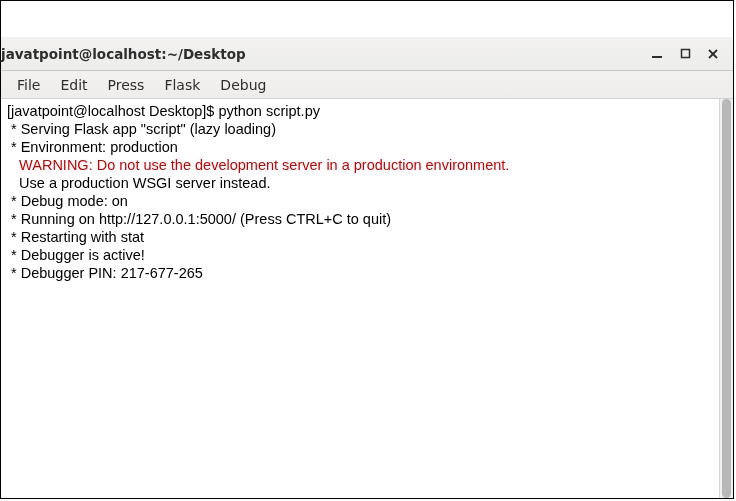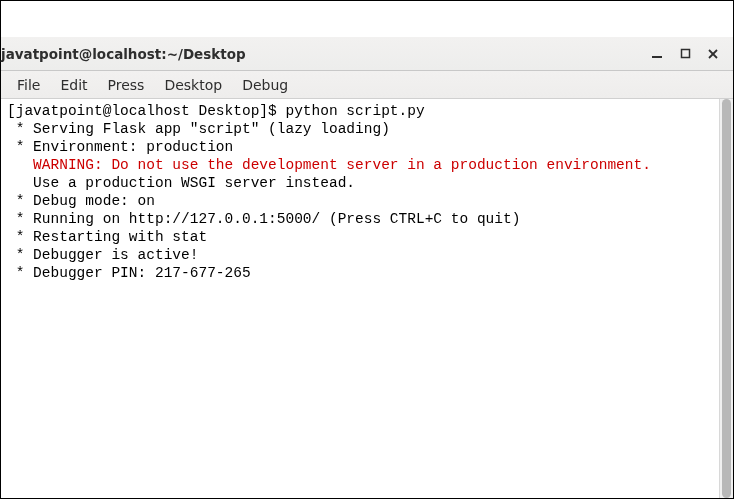--- a/index.html
+++ b/index.html
@@ -73,21 +73,21 @@
     }
     .terminal-area {
       flex: 1;
       display: flex;
       background: #fff;
       overflow: hidden;
     }
     .terminal {
       flex: 1;
       padding: 4px 6px;
-      font-family: Liberation Mono, monospace;
+      font-family: Liberation Sans, sans-serif;
       font-size: 14.5px;
       line-height: 1.24;
       color: #000;
       white-space: pre;
       overflow: hidden;
     }
     .prompt {
       color: #000;
     }
     .warning-red {
@@ -132,21 +132,21 @@
             <line x1="10" y1="2" x2="2" y2="10" stroke="#2e2e2e" stroke-width="1.8"></line>
           </svg>
       </div>
     </div>
   </div>
 
   <div class="menubar">
     <span class="menu-item">File</span>
     <span class="menu-item">Edit</span>
     <span class="menu-item">Press</span>
-    <span class="menu-item">Desktop</span>
+    <span class="menu-item">Flask</span>
     <span class="menu-item">Debug</span>
   </div>
 
   <div class="terminal-area">
     <div class="terminal"><span class="prompt">[javatpoint@localhost Desktop]$ </span><span>python script.py</span>
 <span> * Serving Flask app "script" (lazy loading)</span>
 <span> * Environment: production</span>
 <span class="warning-red">   WARNING: Do not use the development server in a production environment.</span>
 <span>   Use a production WSGI server instead.</span>
 <span> * Debug mode: on</span>

